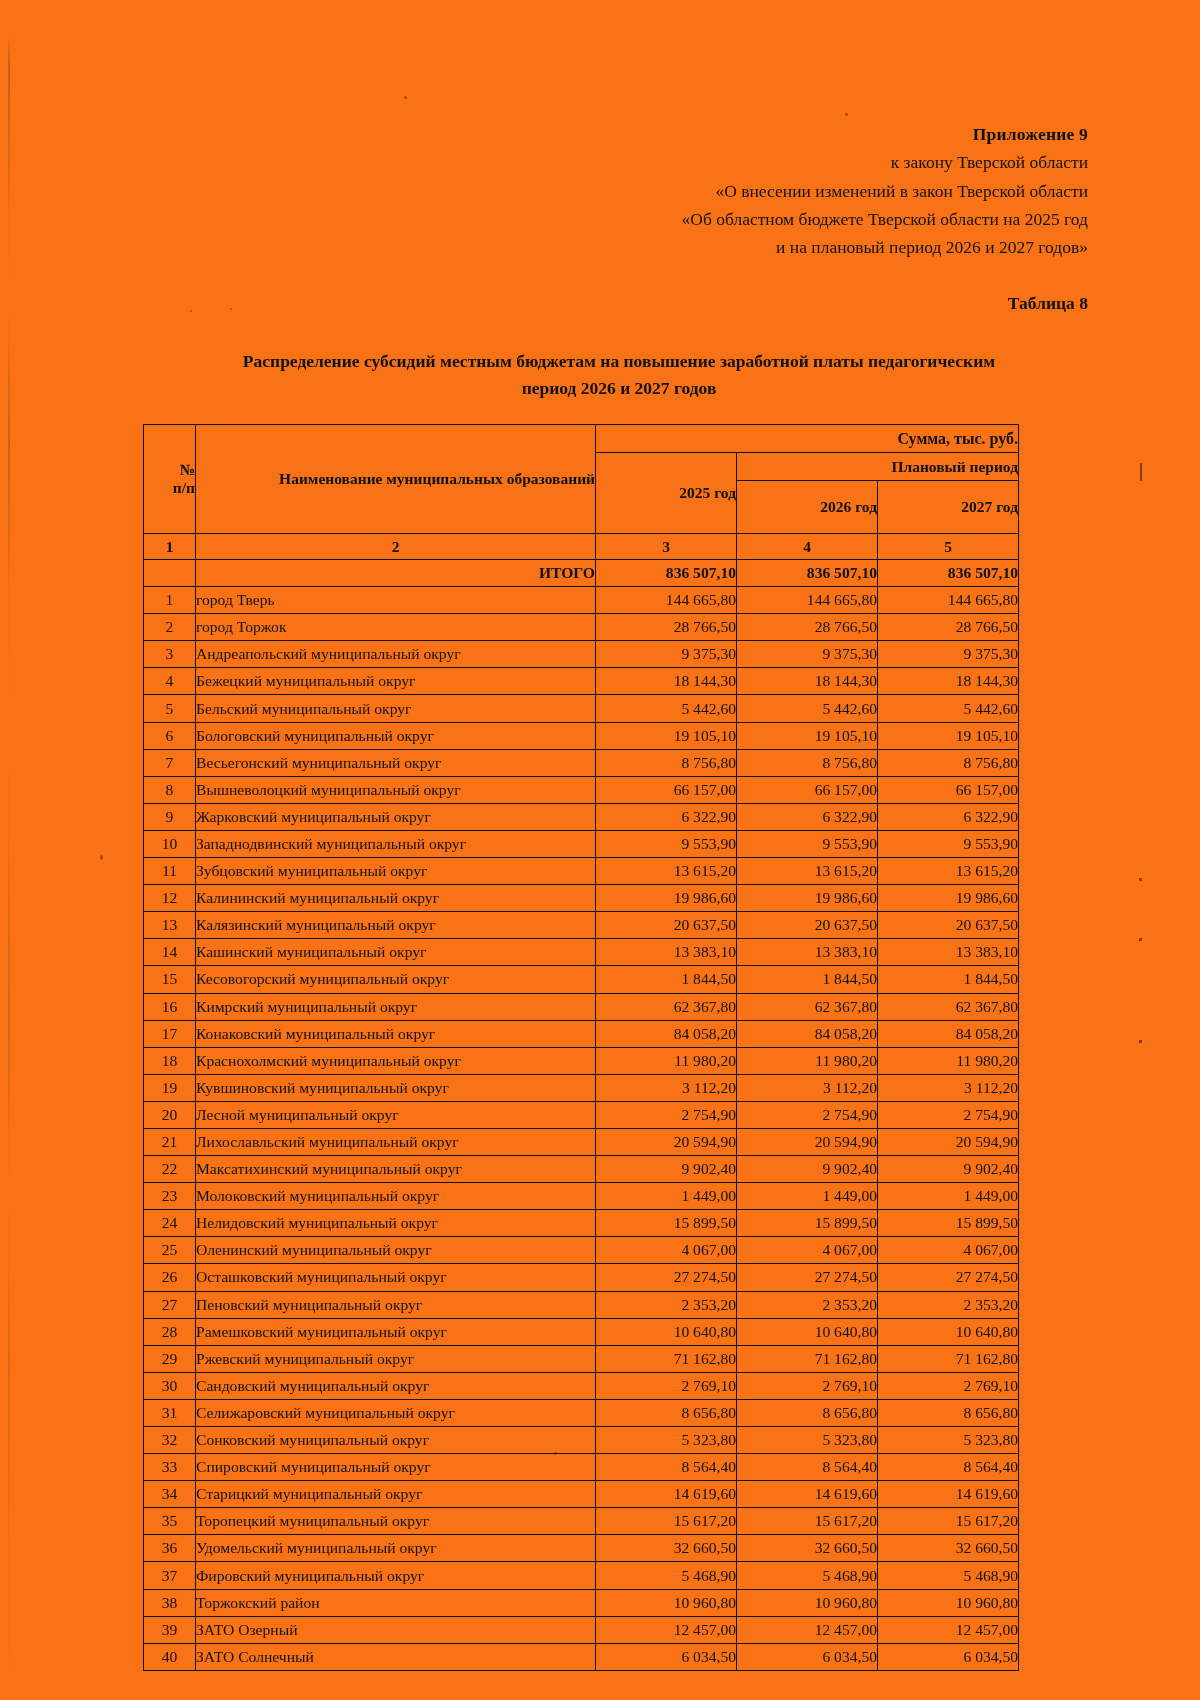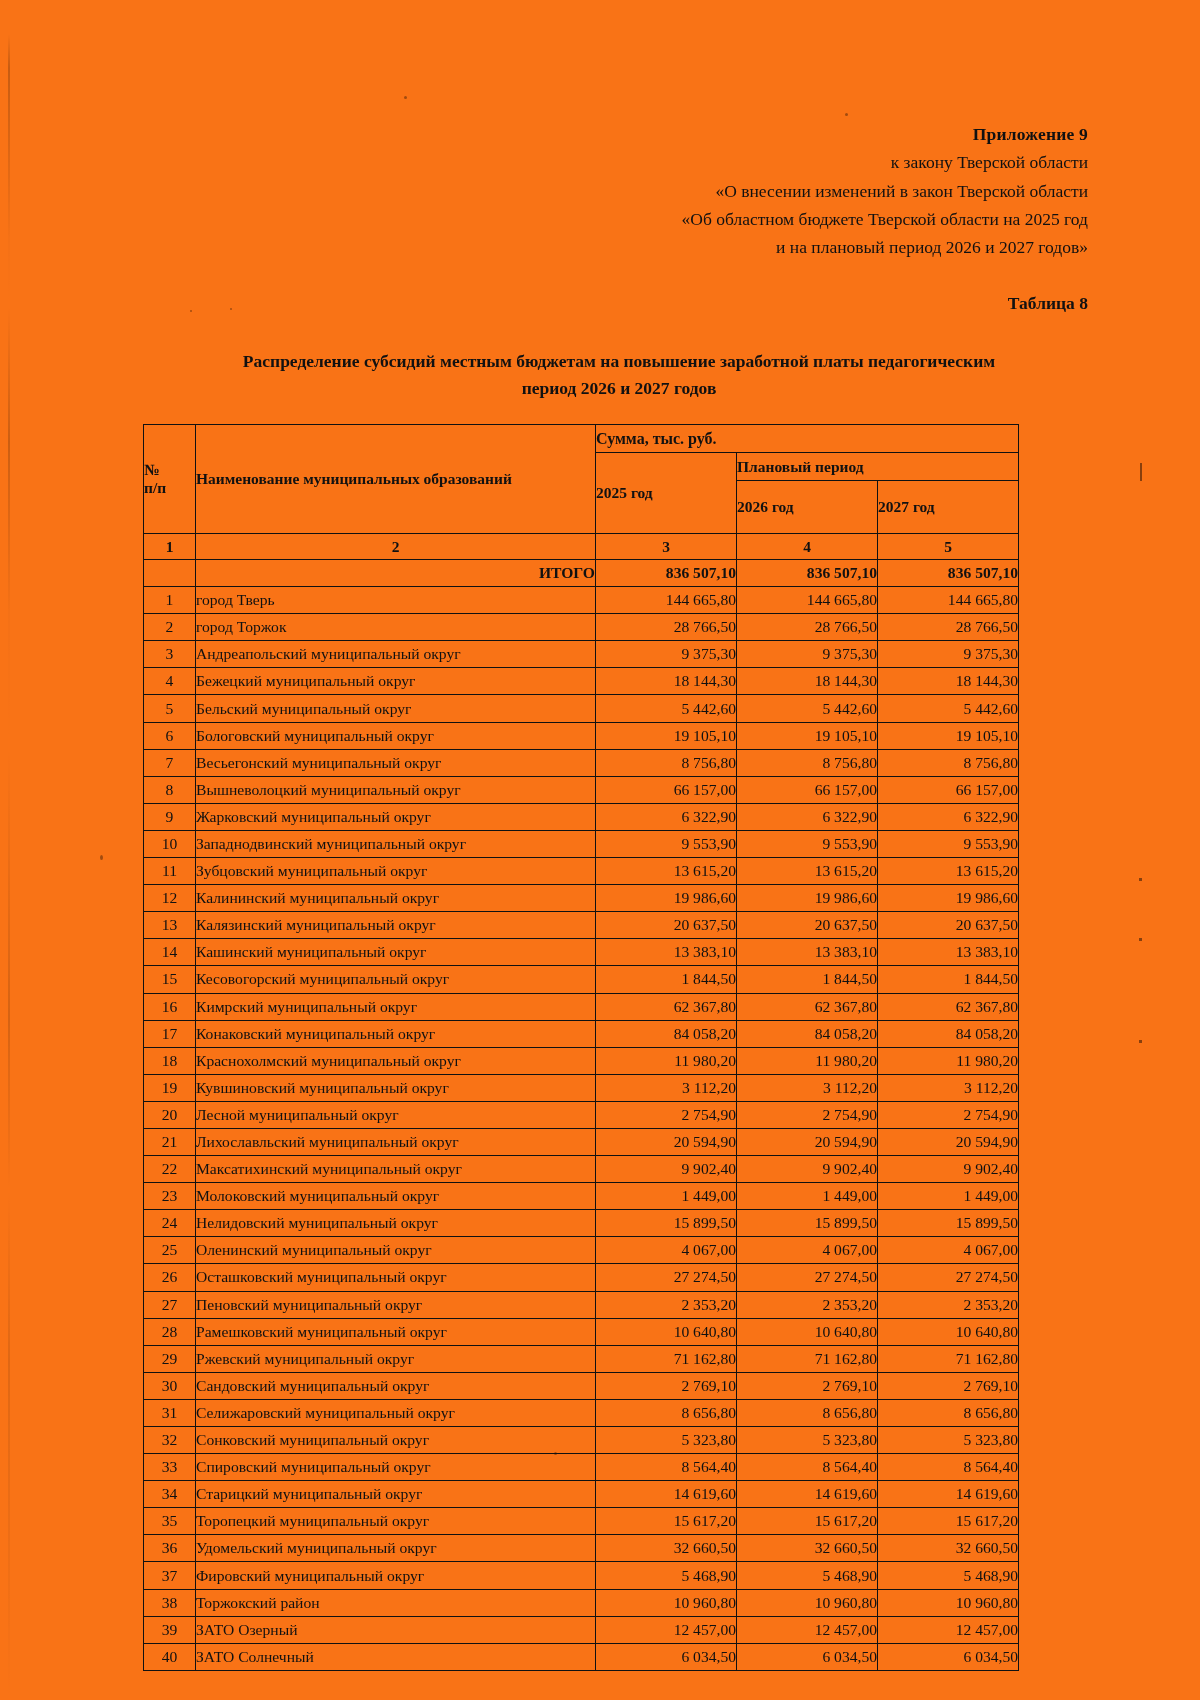--- a/index.html
+++ b/index.html
@@ -89,21 +89,21 @@
     font-size: 15px;
   }
   table.main th,
   table.main td {
     border: 1.1px solid #111;
     padding: 0;
     vertical-align: middle;
   }
   .hdr {
     font-weight: bold;
-    text-align: left;
+    text-align: right;
     font-size: 15.5px;
   }
   .hdr-tall {
     height: 106px;
   }
   .col-no    { width: 52px; }
   .col-name  { width: 400px; }
   .col-y1    { width: 141px; }
   .col-y2    { width: 141px; }
   .col-y3    { width: 141px; }

